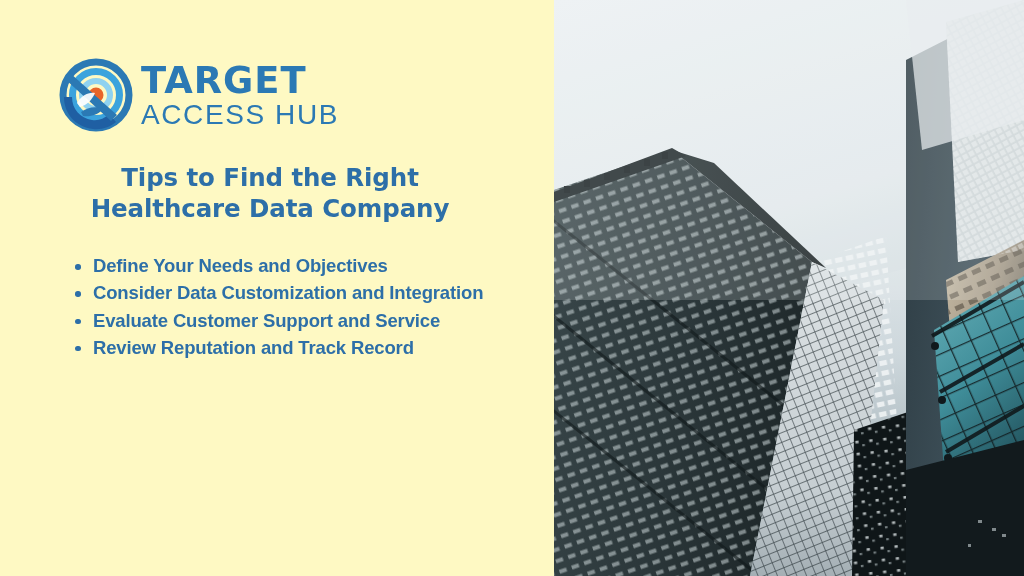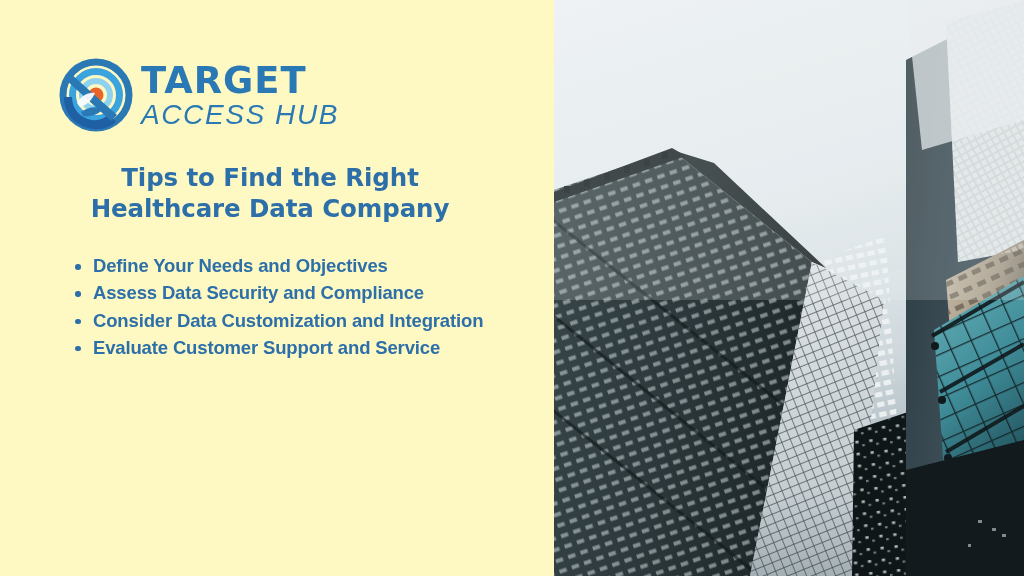--- a/index.html
+++ b/index.html
@@ -70,21 +70,20 @@
   .logo-word-bottom {
     font-family: "Liberation Sans", sans-serif;
     font-size: 28px;
     font-weight: 400;
     letter-spacing: 1.6px;
     line-height: 1;
     color: #2b79b4;
     margin: 0;
     transform: scaleX(1.0);
     transform-origin: left center;
-    font-style: italic;
   }
 
   
   .headline {
     position: absolute;
     left: 55px;
     top: 163px;
     width: 430px;
     margin: 0;
     font-family: "DejaVu Sans", sans-serif;
@@ -174,23 +173,23 @@
       <div class="logo-wordmark">
         <div class="logo-word-top">TARGET</div>
         <div class="logo-word-bottom">ACCESS HUB</div>
       </div>
     </div>
 
     <h1 class="headline">Tips to Find the Right Healthcare Data Company</h1>
 
     <ul class="tips-list">
       <li>Define Your Needs and Objectives</li>
-      <li>Assess Data Security and Compliance</li>
       <li>Consider Data Customization and Integration</li>
       <li>Evaluate Customer Support and Service</li>
+      <li>Review Reputation and Track Record</li>
     </ul>
 
   </div>
 
   <div class="photo">
     <svg width="470" height="576" viewBox="0 0 470 576" aria-hidden="true">
       <defs>
         <linearGradient id="sky" x1="0" y1="0" x2="0.25" y2="1">
           <stop offset="0%" stop-color="#eef2f4"></stop>
           <stop offset="45%" stop-color="#e4eaed"></stop>

